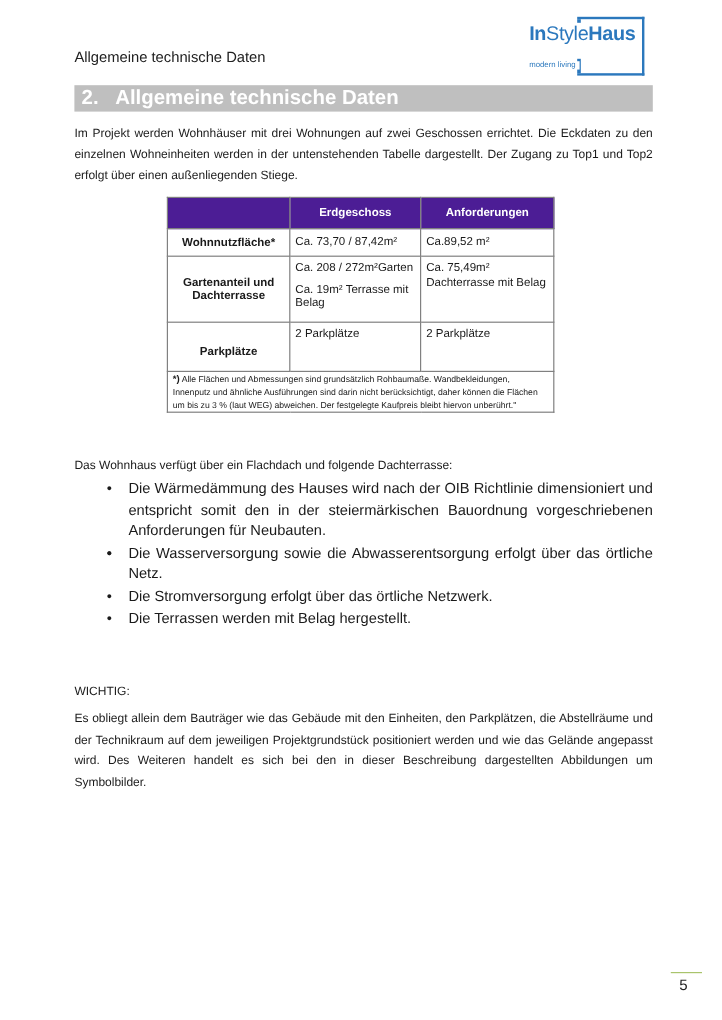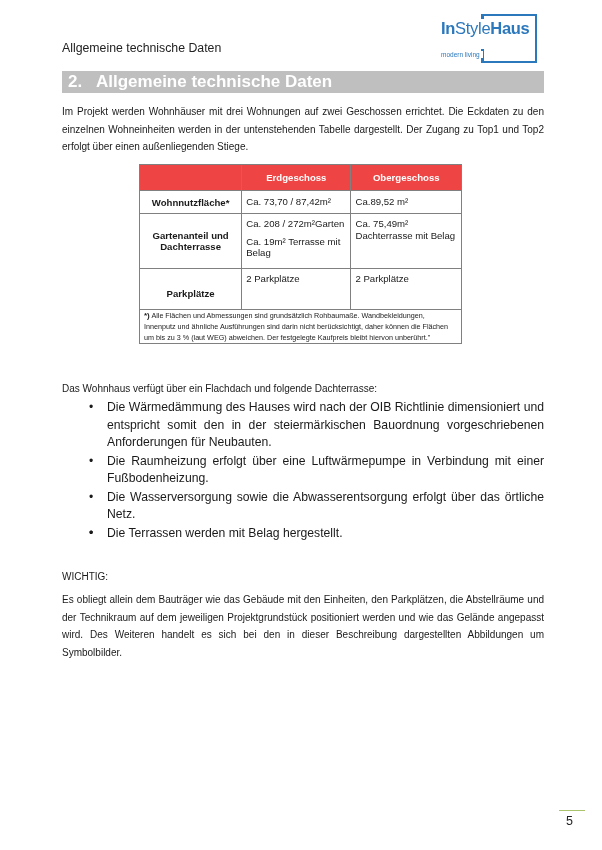--- a/index.html
+++ b/index.html
@@ -16,21 +16,21 @@
     .logo .brand .light { font-weight: normal; }
     .logo .tag { position: absolute; left: 0; top: 37px; font-size: 6.5px; color: #2b78bd; background:#fff; padding-right: 3px; }
     .section-bar { position: absolute; left: 62px; top: 71px; width: 482px; height: 22px; background: #bfbfbf;
                    color: #ffffff; font-weight: bold; font-size: 17px; line-height: 22px; box-sizing: border-box; padding-left: 6px; }
     .section-bar .num { display: inline-block; width: 28px; }
     .para { position: absolute; left: 62px; width: 482px; font-size: 10px; line-height: 17.5px; text-align: justify; color: #1a1a1a; }
     .p1 { top: 103px; }
     table.data { position: absolute; left: 139px; top: 164px; width: 323px; border-collapse: collapse;
                  font-family: "Liberation Sans", sans-serif; font-size: 9.6px; color: #1a1a1a; }
     table.data td, table.data th { border: 1px solid #808080; padding: 0 4px; }
-    table.data th { background: #ef4444; color: #ffffff; font-weight: bold; height: 25px; font-size: 9.6px; }
+    table.data th { background: #4c1d95; color: #ffffff; font-weight: bold; height: 25px; font-size: 9.6px; }
     table.data td.label { font-weight: bold; text-align: center; width: 97px; }
     table.data td.val { width: 110px; }
     tr.r1 td { height: 22px; }
     tr.r2 td { height: 50px; }
     tr.r3 td { height: 32px; }
     tr.r4 td { height: 22px; }
     tr.r2 td.val, tr.r3 td.val { vertical-align: top; padding-top: 4px; }
     tr.r3 td.label { vertical-align: middle; padding-top: 8px; }
     .cell-line { display: block; line-height: 11.5px; }
     .cell-gap { margin-top: 6px; }
@@ -61,21 +61,21 @@
   <span class="num">2.</span><span>Allgemeine technische Daten</span>
 </div>
 
 <div class="para p1">Im Projekt werden Wohnhäuser mit drei Wohnungen auf zwei Geschossen errichtet. Die Eckdaten zu den einzelnen Wohneinheiten werden in der untenstehenden Tabelle dargestellt. Der Zugang zu Top1 und Top2 erfolgt über einen außenliegenden Stiege.</div>
 
 <table class="data">
   <tbody>
       <tr>
     <th></th>
     <th>Erdgeschoss</th>
-    <th>Obergeschoss</th>
+    <th>Anforderungen</th>
   </tr>
   <tr class="r1">
     <td class="label">Wohnnutzfläche*</td>
     <td class="val">
           <span class="cell-line">Ca. 73,70 / 87,42m²</span>
         </td>
     <td class="val">
           <span class="cell-line">Ca.89,52 m²</span>
         </td>
   </tr>
@@ -101,23 +101,23 @@
   <tr>
     <td class="note" colspan="3"><b>*)</b> <span>Alle Flächen und Abmessungen sind grundsätzlich Rohbaumaße. Wandbekleidungen, Innenputz und ähnliche Ausführungen sind darin nicht berücksichtigt, daher können die Flächen um bis zu 3 % (laut WEG) abweichen. Der festgelegte Kaufpreis bleibt hiervon unberührt."</span></td>
   </tr>
 </tbody>
   </table>
 
 <div class="para p2">Das Wohnhaus verfügt über ein Flachdach und folgende Dachterrasse:</div>
 
 <ul class="bullets">
   <li><span class="dot">•</span><span>Die Wärmedämmung des Hauses wird nach der OIB Richtlinie dimensioniert und entspricht somit den in der steiermärkischen Bauordnung vorgeschriebenen Anforderungen für Neubauten.</span></li>
-  <li><span class="dot">•</span><span>Die Raumheizung erfolgt über eine Luftwärmepumpe in Verbindung mit einer Fußbodenheizung.</span></li>
+  <li><span class="dot">•</span></li>
   <li><span class="dot">•</span><span>Die Wasserversorgung sowie die Abwasserentsorgung erfolgt über das örtliche Netz.</span></li>
-  <li><span class="dot">•</span></li>
+  <li><span class="dot">•</span><span>Die Stromversorgung erfolgt über das örtliche Netzwerk.</span></li>
   <li><span class="dot">•</span><span>Die Terrassen werden mit Belag hergestellt.</span></li>
 </ul>
 
 <div class="para p3">WICHTIG:</div>
 <div class="para p4">Es obliegt allein dem Bauträger wie das Gebäude mit den Einheiten, den Parkplätzen, die Abstellräume und der Technikraum auf dem jeweiligen Projektgrundstück positioniert werden und wie das Gelände angepasst wird. Des Weiteren handelt es sich bei den in dieser Beschreibung dargestellten Abbildungen um Symbolbilder.</div>
 
 <div class="page-num-line"></div>
 <div class="page-num">5</div>
 
 </body></html>

